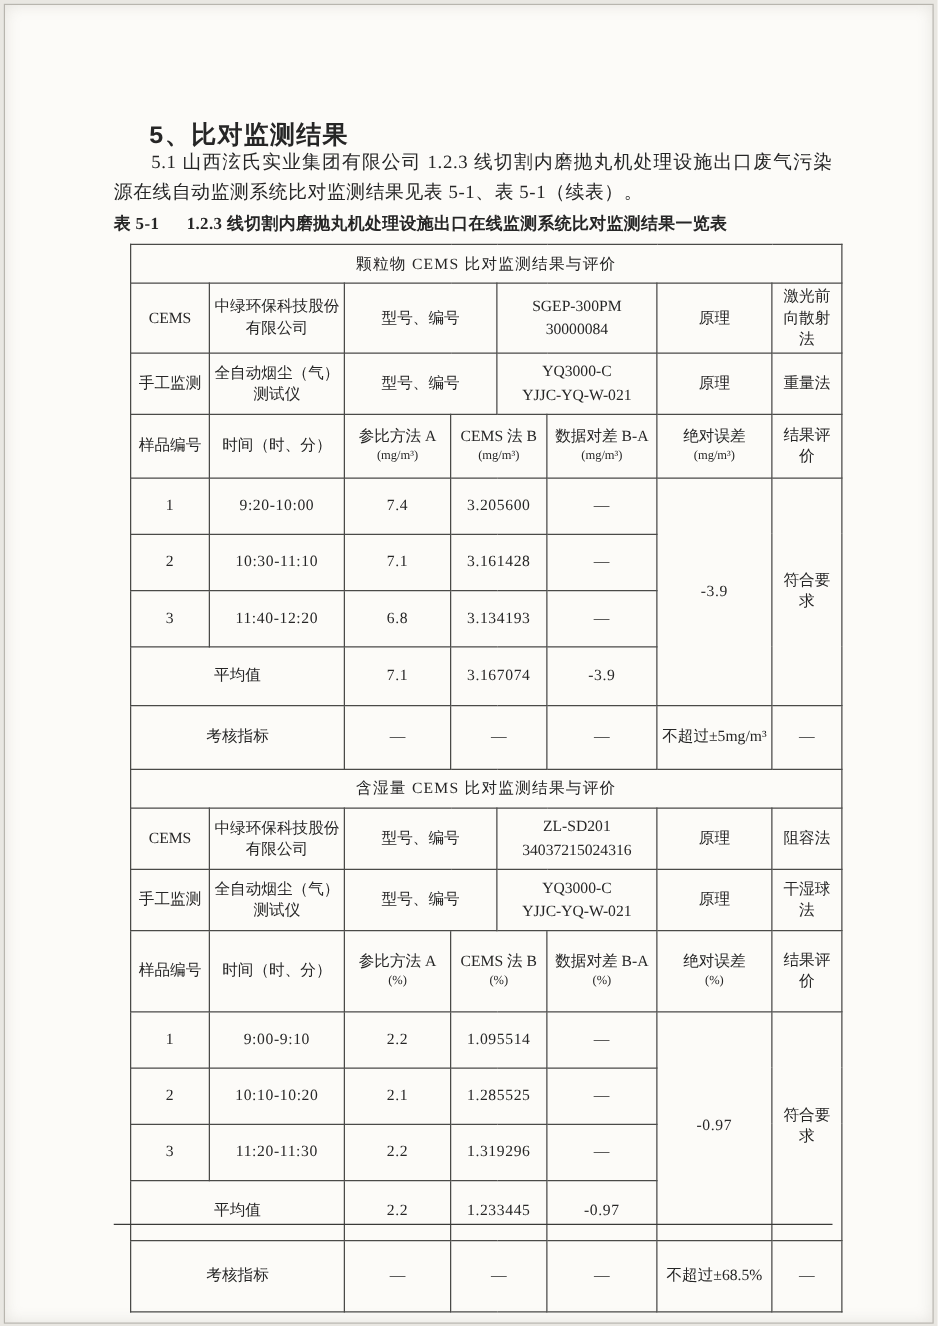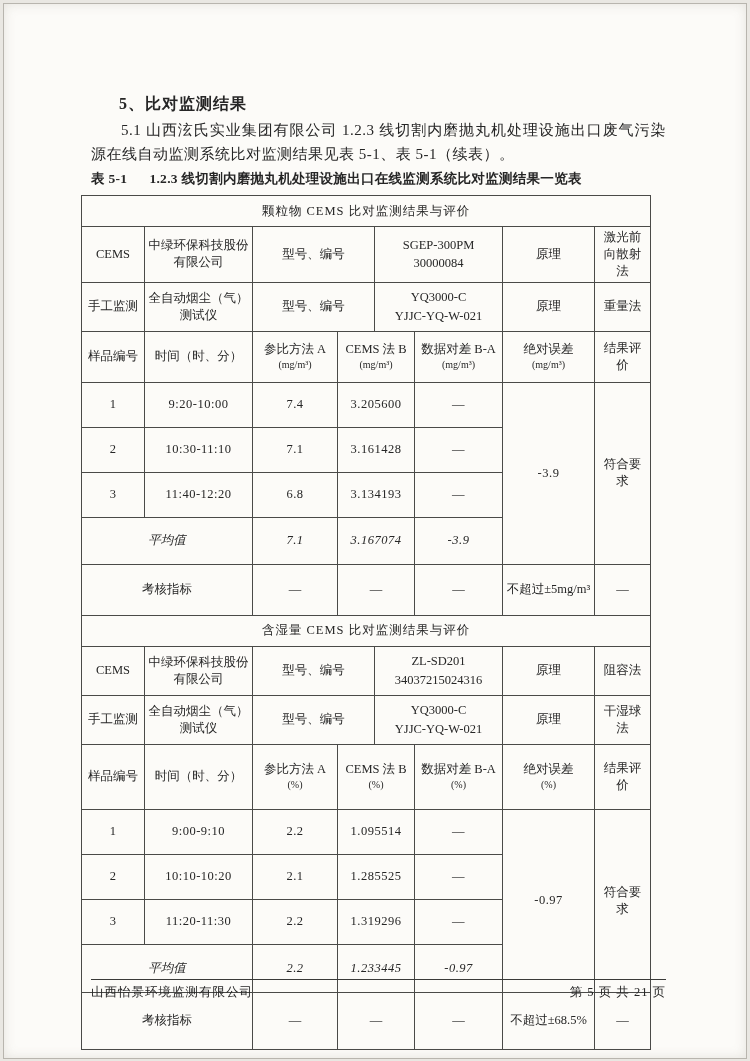--- a/index.html
+++ b/index.html
@@ -9,52 +9,52 @@
     font-family:"Liberation Serif","DejaVu Serif",serif;
     color:#262626;
   }
   .page{
     position:absolute;left:3px;top:3px;width:742px;height:1054px;
     background:#fcfbf8;border:1px solid #b8b5ae;
     box-shadow:inset 0 0 12px rgba(120,115,105,.18);
   }
   .heading{
     position:absolute;left:115px;top:90px;
-    font-size:16px;font-weight:bold;letter-spacing:1px;
+    font-size:20px;font-weight:bold;letter-spacing:1px;font-family:Liberation Mono, monospace;
   }
   .para{
     position:absolute;left:87px;top:114px;width:575px;
     font-size:15px;line-height:24px;text-align:justify;text-indent:2em;
     letter-spacing:.5px;
   }
   .caption{
     position:absolute;left:87px;top:166px;width:575px;
     font-size:13.5px;font-weight:bold;text-align:left;letter-spacing:.3px;
   }
   .caption .cap-label{margin-right:22px;}
   table.report{
-    position:absolute;left:77px;top:191px;width:569px;
+    position:absolute;left:100px;top:191px;width:569px;
     border-collapse:collapse;table-layout:fixed;
   }
   table.report td{
     border:1px solid #4a4a48;
     text-align:center;vertical-align:middle;
     font-size:12.5px;padding:2px 3px;line-height:1.35;
     word-break:break-all;
   }
   td.sec{font-size:13px;letter-spacing:1px;height:26px;}
   td.h{font-size:12.5px;}
   .u{font-size:10px;}
   .t2l div{line-height:1.5;}
   .num{font-size:13px;letter-spacing:.5px;}
   tr.inst td{height:44px;}
   tr.colhead td{height:46px;}
   tr.colhead2 td{height:60px;}
   tr.data td{height:40px;}
-  tr.avg td{height:42px;font-style:italic;}
+  tr.avg td{height:42px;}
   tr.check td{height:46px;}
   tr.check2 td{height:52px;}
   .footer-rule{
     position:absolute;left:87px;top:975px;width:575px;height:0;
     border-top:1.6px solid #3a3a38;
   }
   .footer{
     position:absolute;left:87px;top:980px;width:575px;
     display:flex;justify-content:space-between;
     font-size:12.5px;letter-spacing:1px;
@@ -258,18 +258,14 @@
       <td>—</td>
       <td colspan="2">—</td>
       <td>—</td>
       <td>不超过±68.5%</td>
       <td>—</td>
     </tr>
   </tbody>
     </table>
 
   <div class="footer-rule"></div>
-  <div class="footer">
-    <span>山西怡景环境监测有限公司</span>
-    <span>第 5 页 共 21 页</span>
-  </div>
 
 </div>
 
 </body></html>

